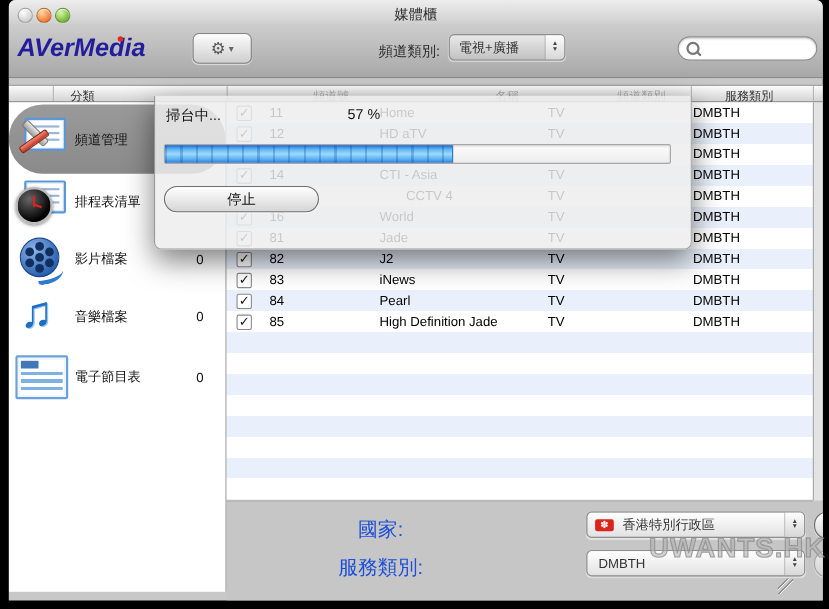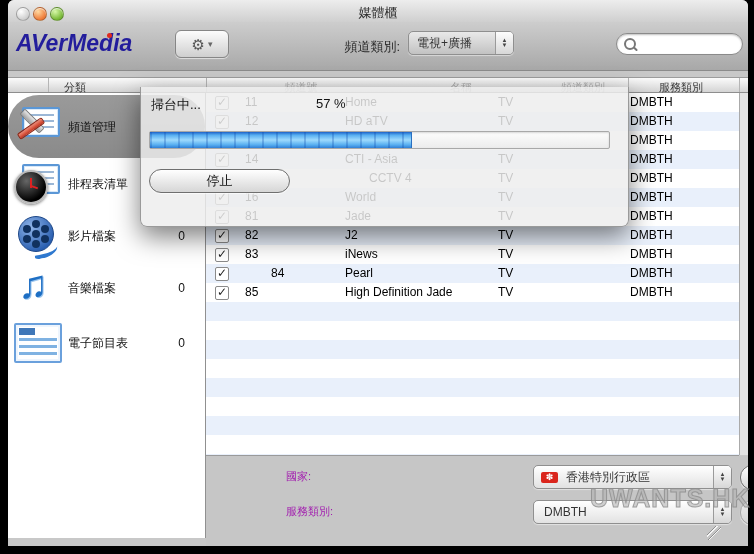--- a/index.html
+++ b/index.html
@@ -145,21 +145,21 @@
   }
   .btn-pill{
     border:1px solid #6f6f6f;border-radius:12px;
     background:linear-gradient(#ffffff,#d6d6d6);
     font-size:13px;color:#111;text-align:center;
     box-shadow:0 1px 1px rgba(255,255,255,.7);
   }
   .dlg-stop{position:absolute;left:8px;top:82px;width:139px;height:22px;line-height:22px;}
   
   .footer{position:absolute;left:198px;top:456px;width:542px;height:90px;background:#c6c6c6;}
-  .f-label{position:absolute;font-size:11px;color:#a21caf;text-align:left;width:120px;}
+  .f-label{position:absolute;font-size:18px;color:#1d4ed8;text-align:center;width:120px;}
   .dd-footer{position:absolute;left:327px;width:197px;height:22px;background:linear-gradient(#ffffff,#e2e2e2);}
   .flag{
     position:relative;width:17px;height:11px;margin-left:7px;background:#da251c;border-radius:2px;
     color:#fff;font-size:9px;line-height:11px;text-align:center;flex:0 0 auto;
   }
   .foot-btn{position:absolute;left:534px;width:150px;height:23px;line-height:23px;}
   .foot-btn.disabled{color:#9b9b9b;background:linear-gradient(#ececec,#d4d4d4);border-color:#a5a5a5;}
   .grip{
     position:absolute;left:699px;top:526px;width:14px;height:14px;
     background:
@@ -325,21 +325,21 @@
       </div>
       <div class="row" style="top: 152px;">
         <span class="cb">✓</span>
         <span class="cell" style="left: 39px;">83</span>
         <span class="cell" style="left: 139px;">iNews</span>
         <span class="cell" style="left: 292px;">TV</span>
         <span class="cell" style="left: 424px;">DMBTH</span>
       </div>
       <div class="row" style="top: 171px;">
         <span class="cb">✓</span>
-        <span class="cell" style="left: 39px; margin-left: 26px;">84</span>
+        <span class="cell" style="left: 39px;">84</span>
         <span class="cell" style="left: 139px;">Pearl</span>
         <span class="cell" style="left: 292px;">TV</span>
         <span class="cell" style="left: 424px;">DMBTH</span>
       </div>
       <div class="row" style="top: 190px;">
         <span class="cb">✓</span>
         <span class="cell" style="left: 39px;">85</span>
         <span class="cell" style="left: 139px;">High Definition Jade</span>
         <span class="cell" style="left: 292px;">TV</span>
         <span class="cell" style="left: 424px;">DMBTH</span>

